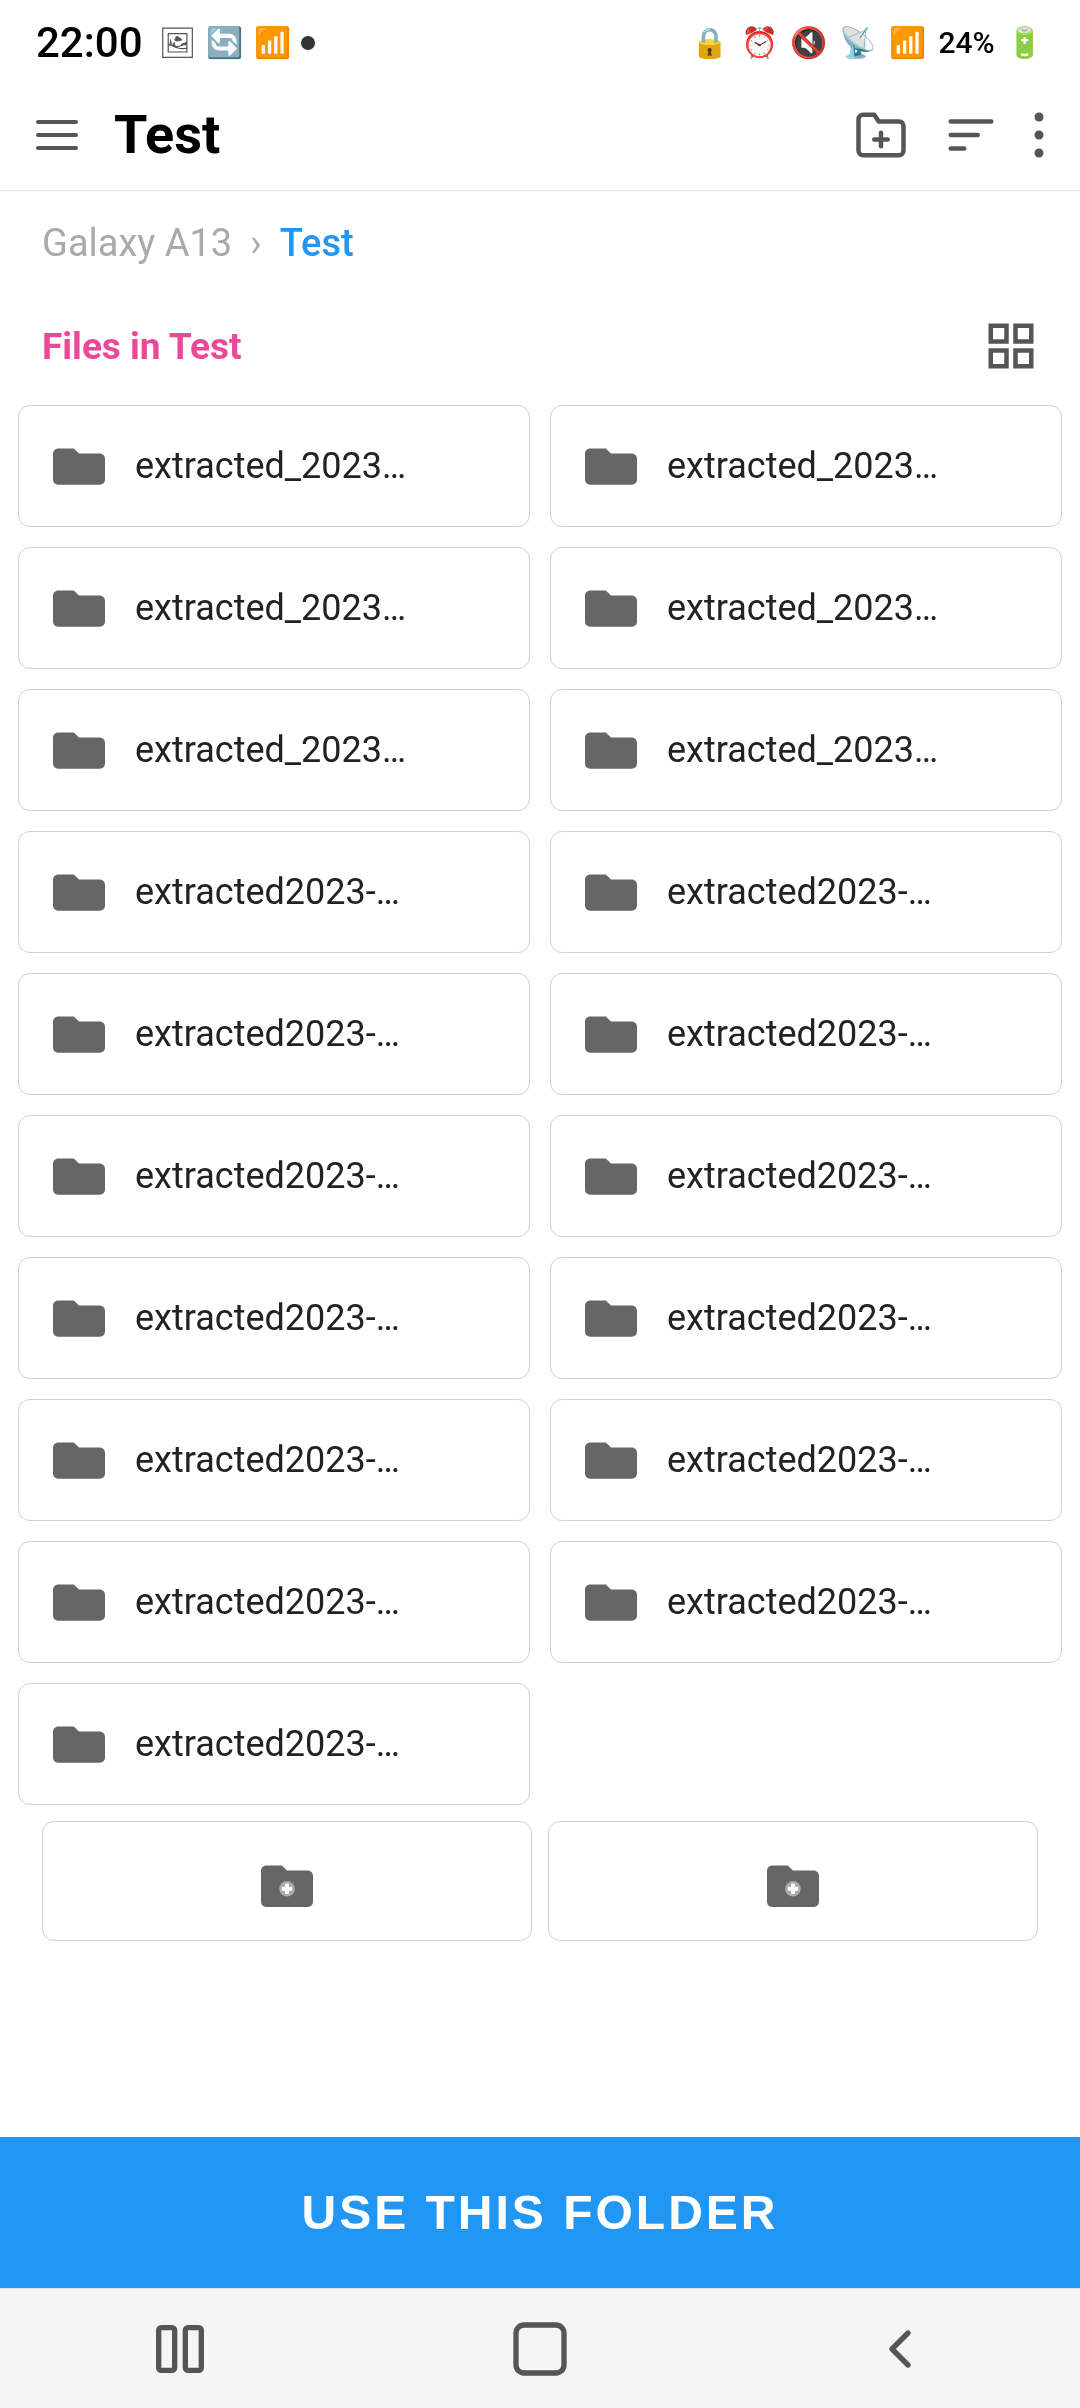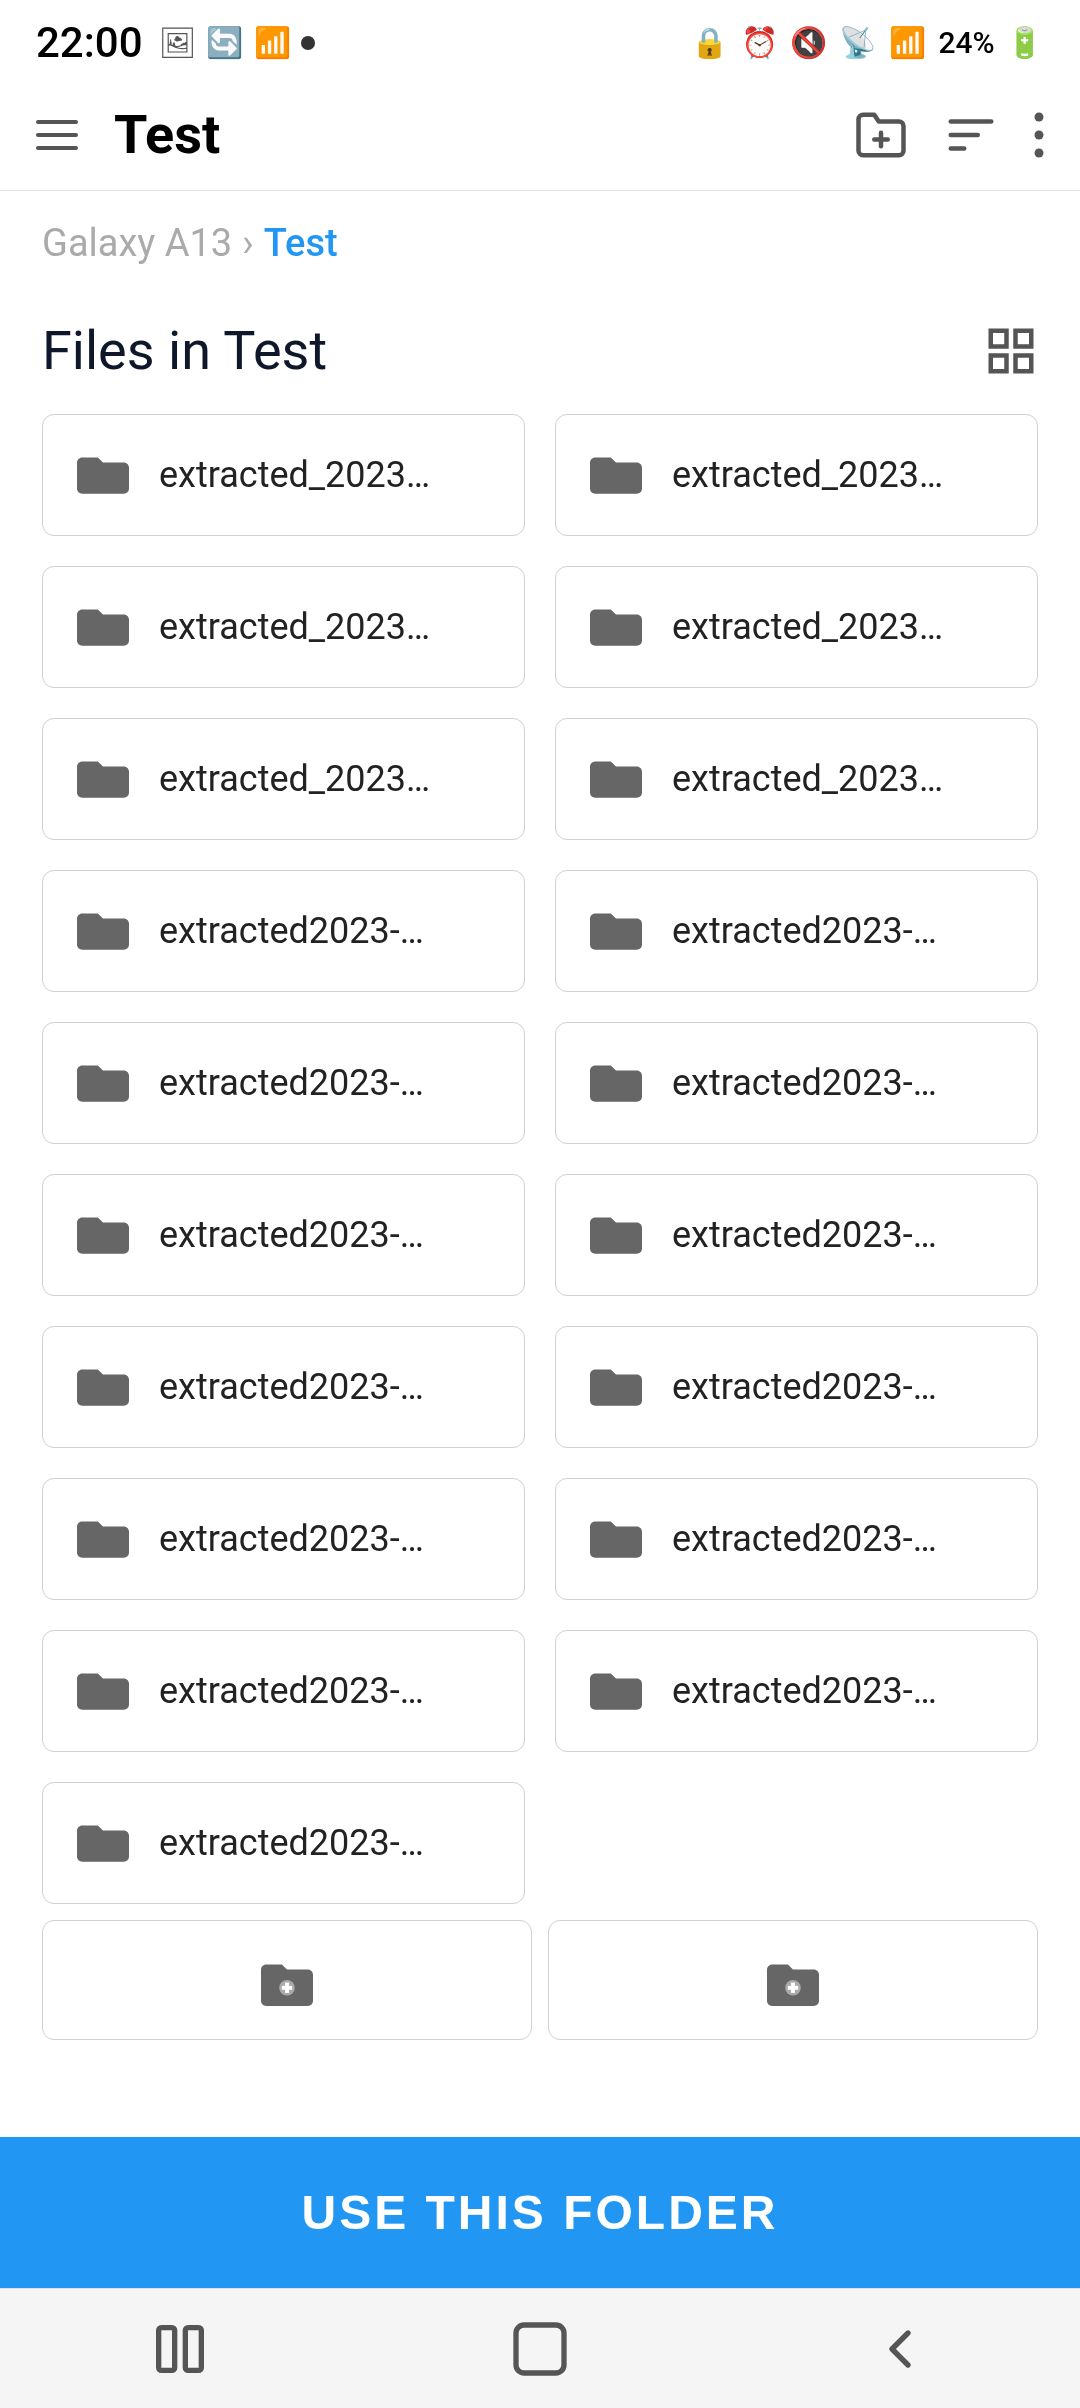--- a/index.html
+++ b/index.html
@@ -111,21 +111,21 @@
       color: #555;
       display: flex;
       align-items: center;
       justify-content: center;
     }
 
     
     .breadcrumb {
       display: flex;
       align-items: center;
-      gap: 10px;
+      gap: 18px;
       padding: 30px 42px;
       background: #ffffff;
     }
 
     .breadcrumb-item {
       font-size: 38px;
       color: #aaa;
     }
 
     .breadcrumb-separator {
@@ -141,36 +141,36 @@
 
     
     .files-header {
       display: flex;
       align-items: center;
       justify-content: space-between;
       padding: 24px 42px 16px 42px;
     }
 
     .files-title {
-      font-size: 54px;
-      font-weight: 400;
-      color: #0f172a;
+      font-size: 37px;
+      font-weight: 700;
+      color: #ec4899;
     }
 
     .list-view-icon {
       cursor: pointer;
       color: #555;
     }
 
     
     .folders-grid {
       display: grid;
       grid-template-columns: 1fr 1fr;
-      gap: 30px;
-      padding: 16px 42px;
+      gap: 20px;
+      padding: 16px 18px;
     }
 
     .folder-item {
       display: flex;
       align-items: center;
       gap: 24px;
       border: 1.5px solid #d0d0d0;
       border-radius: 12px;
       padding: 32px 28px;
       background: #fff;

